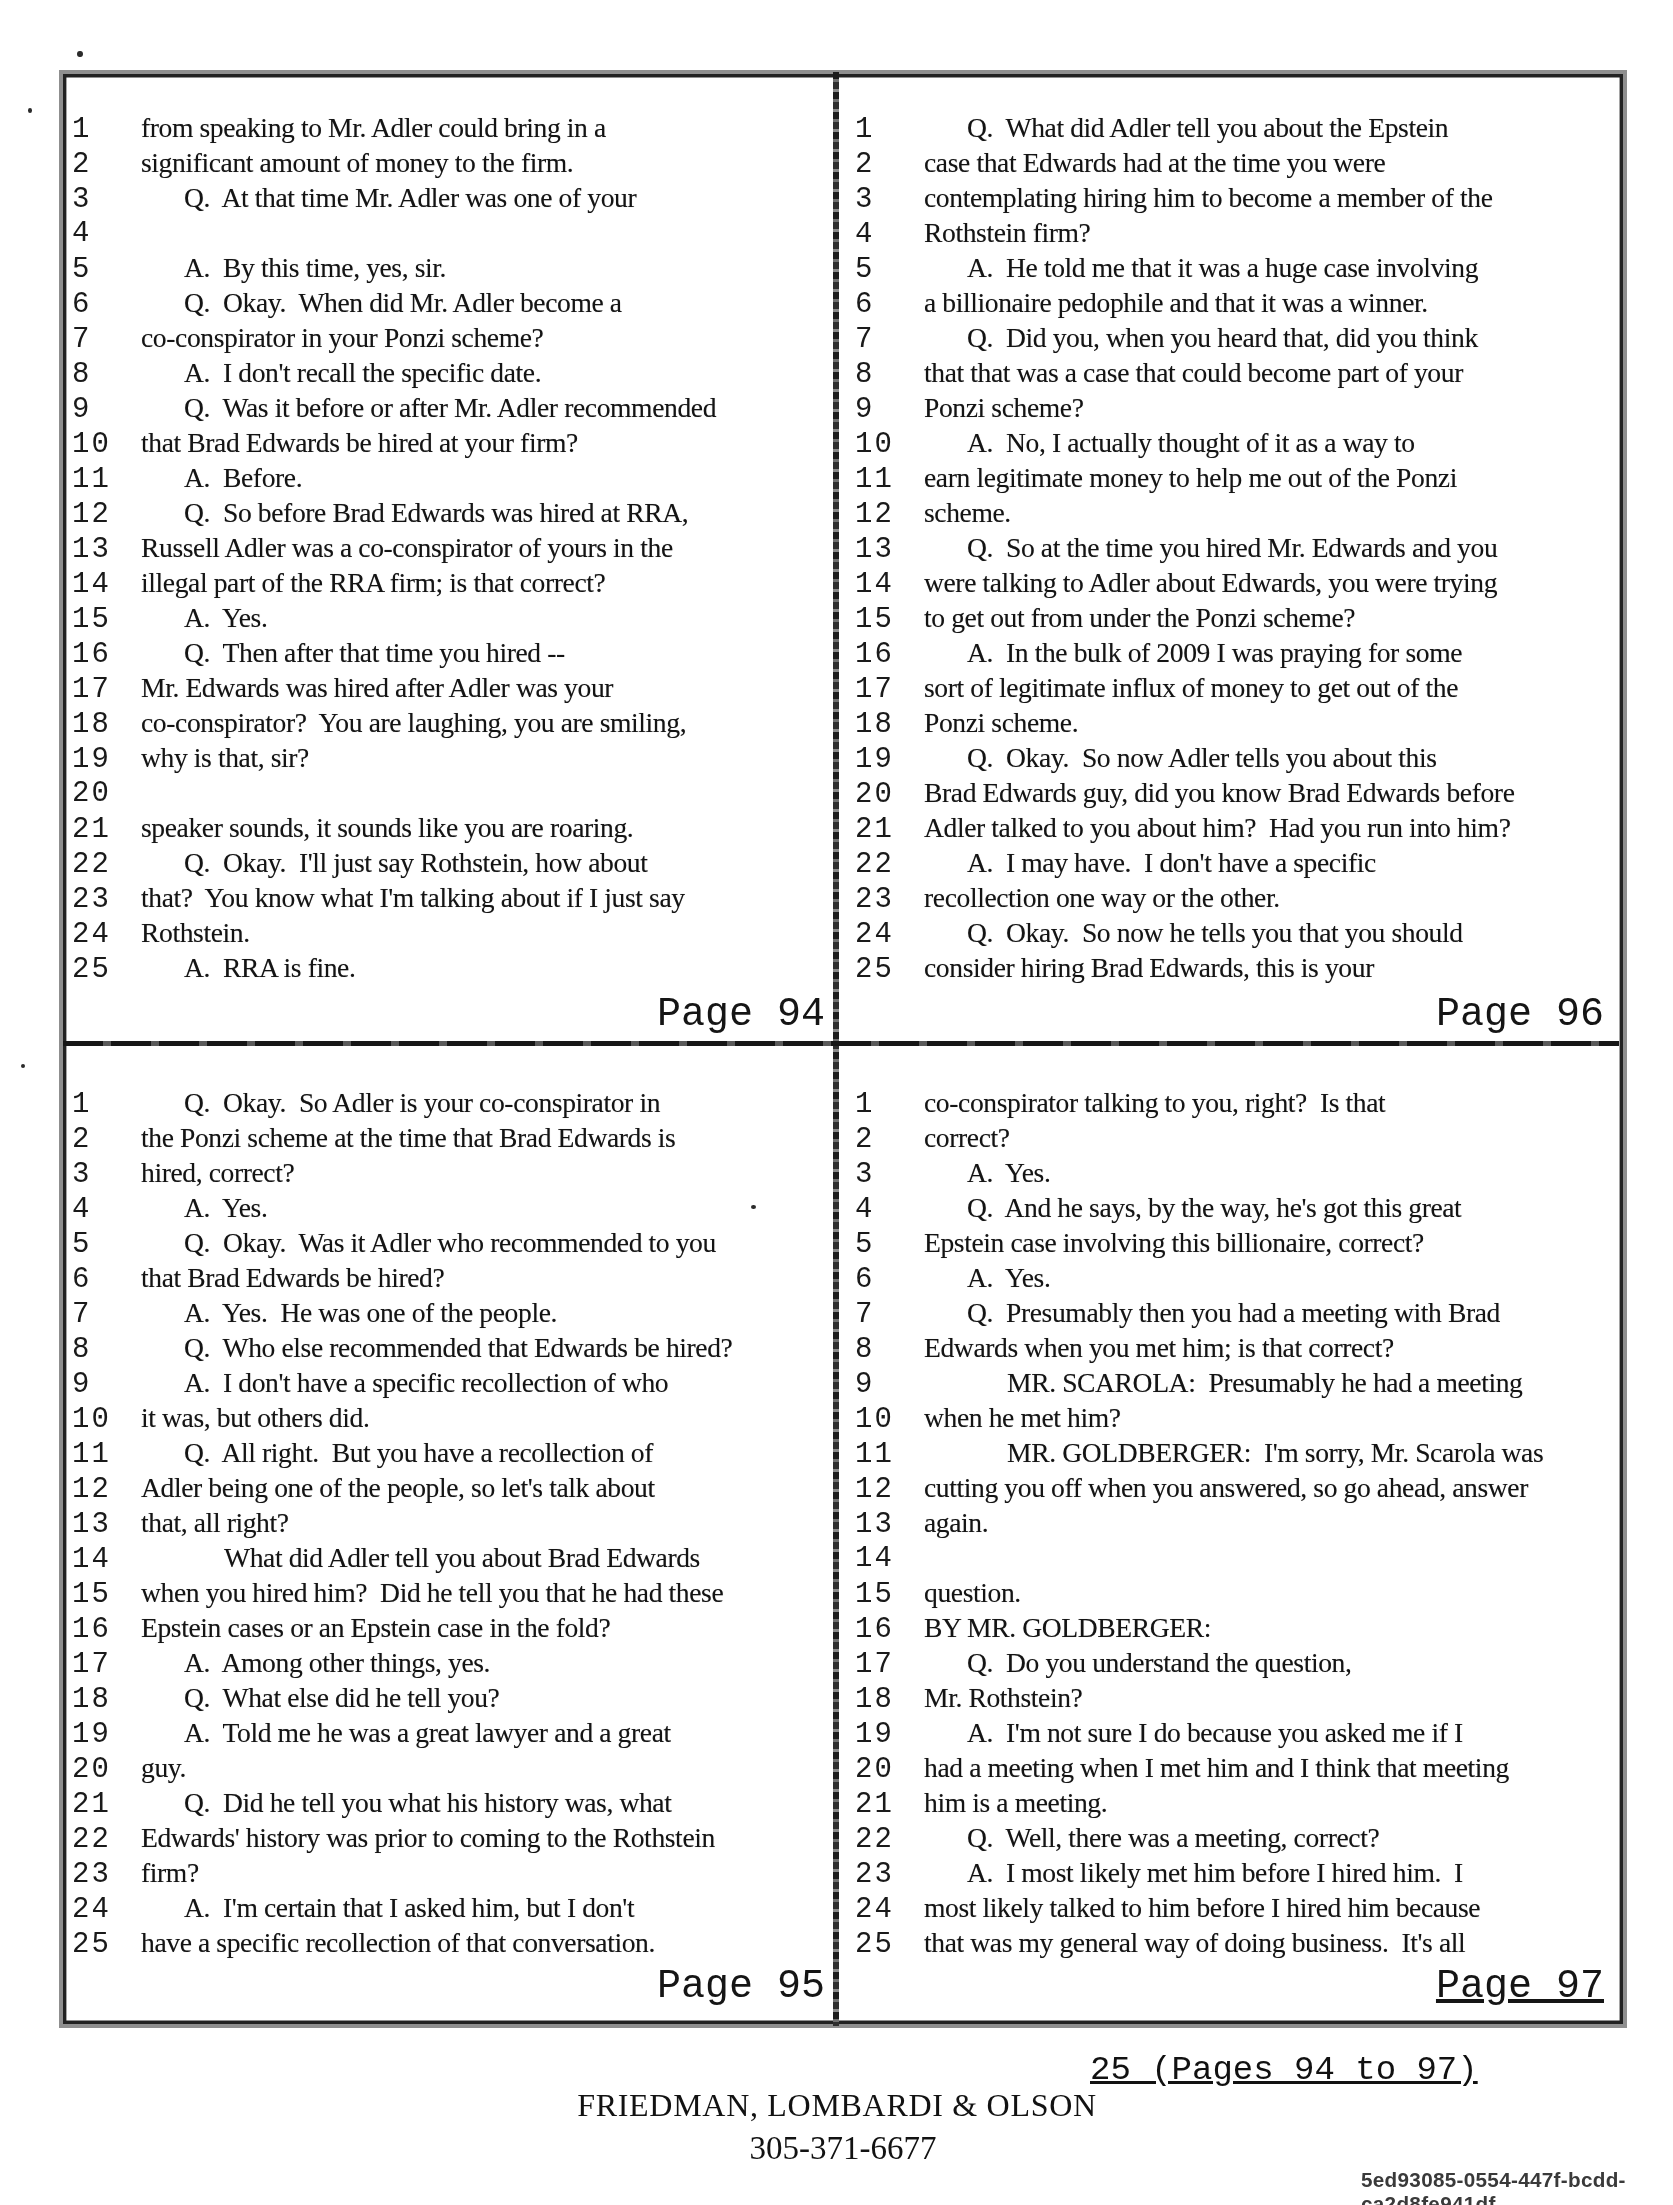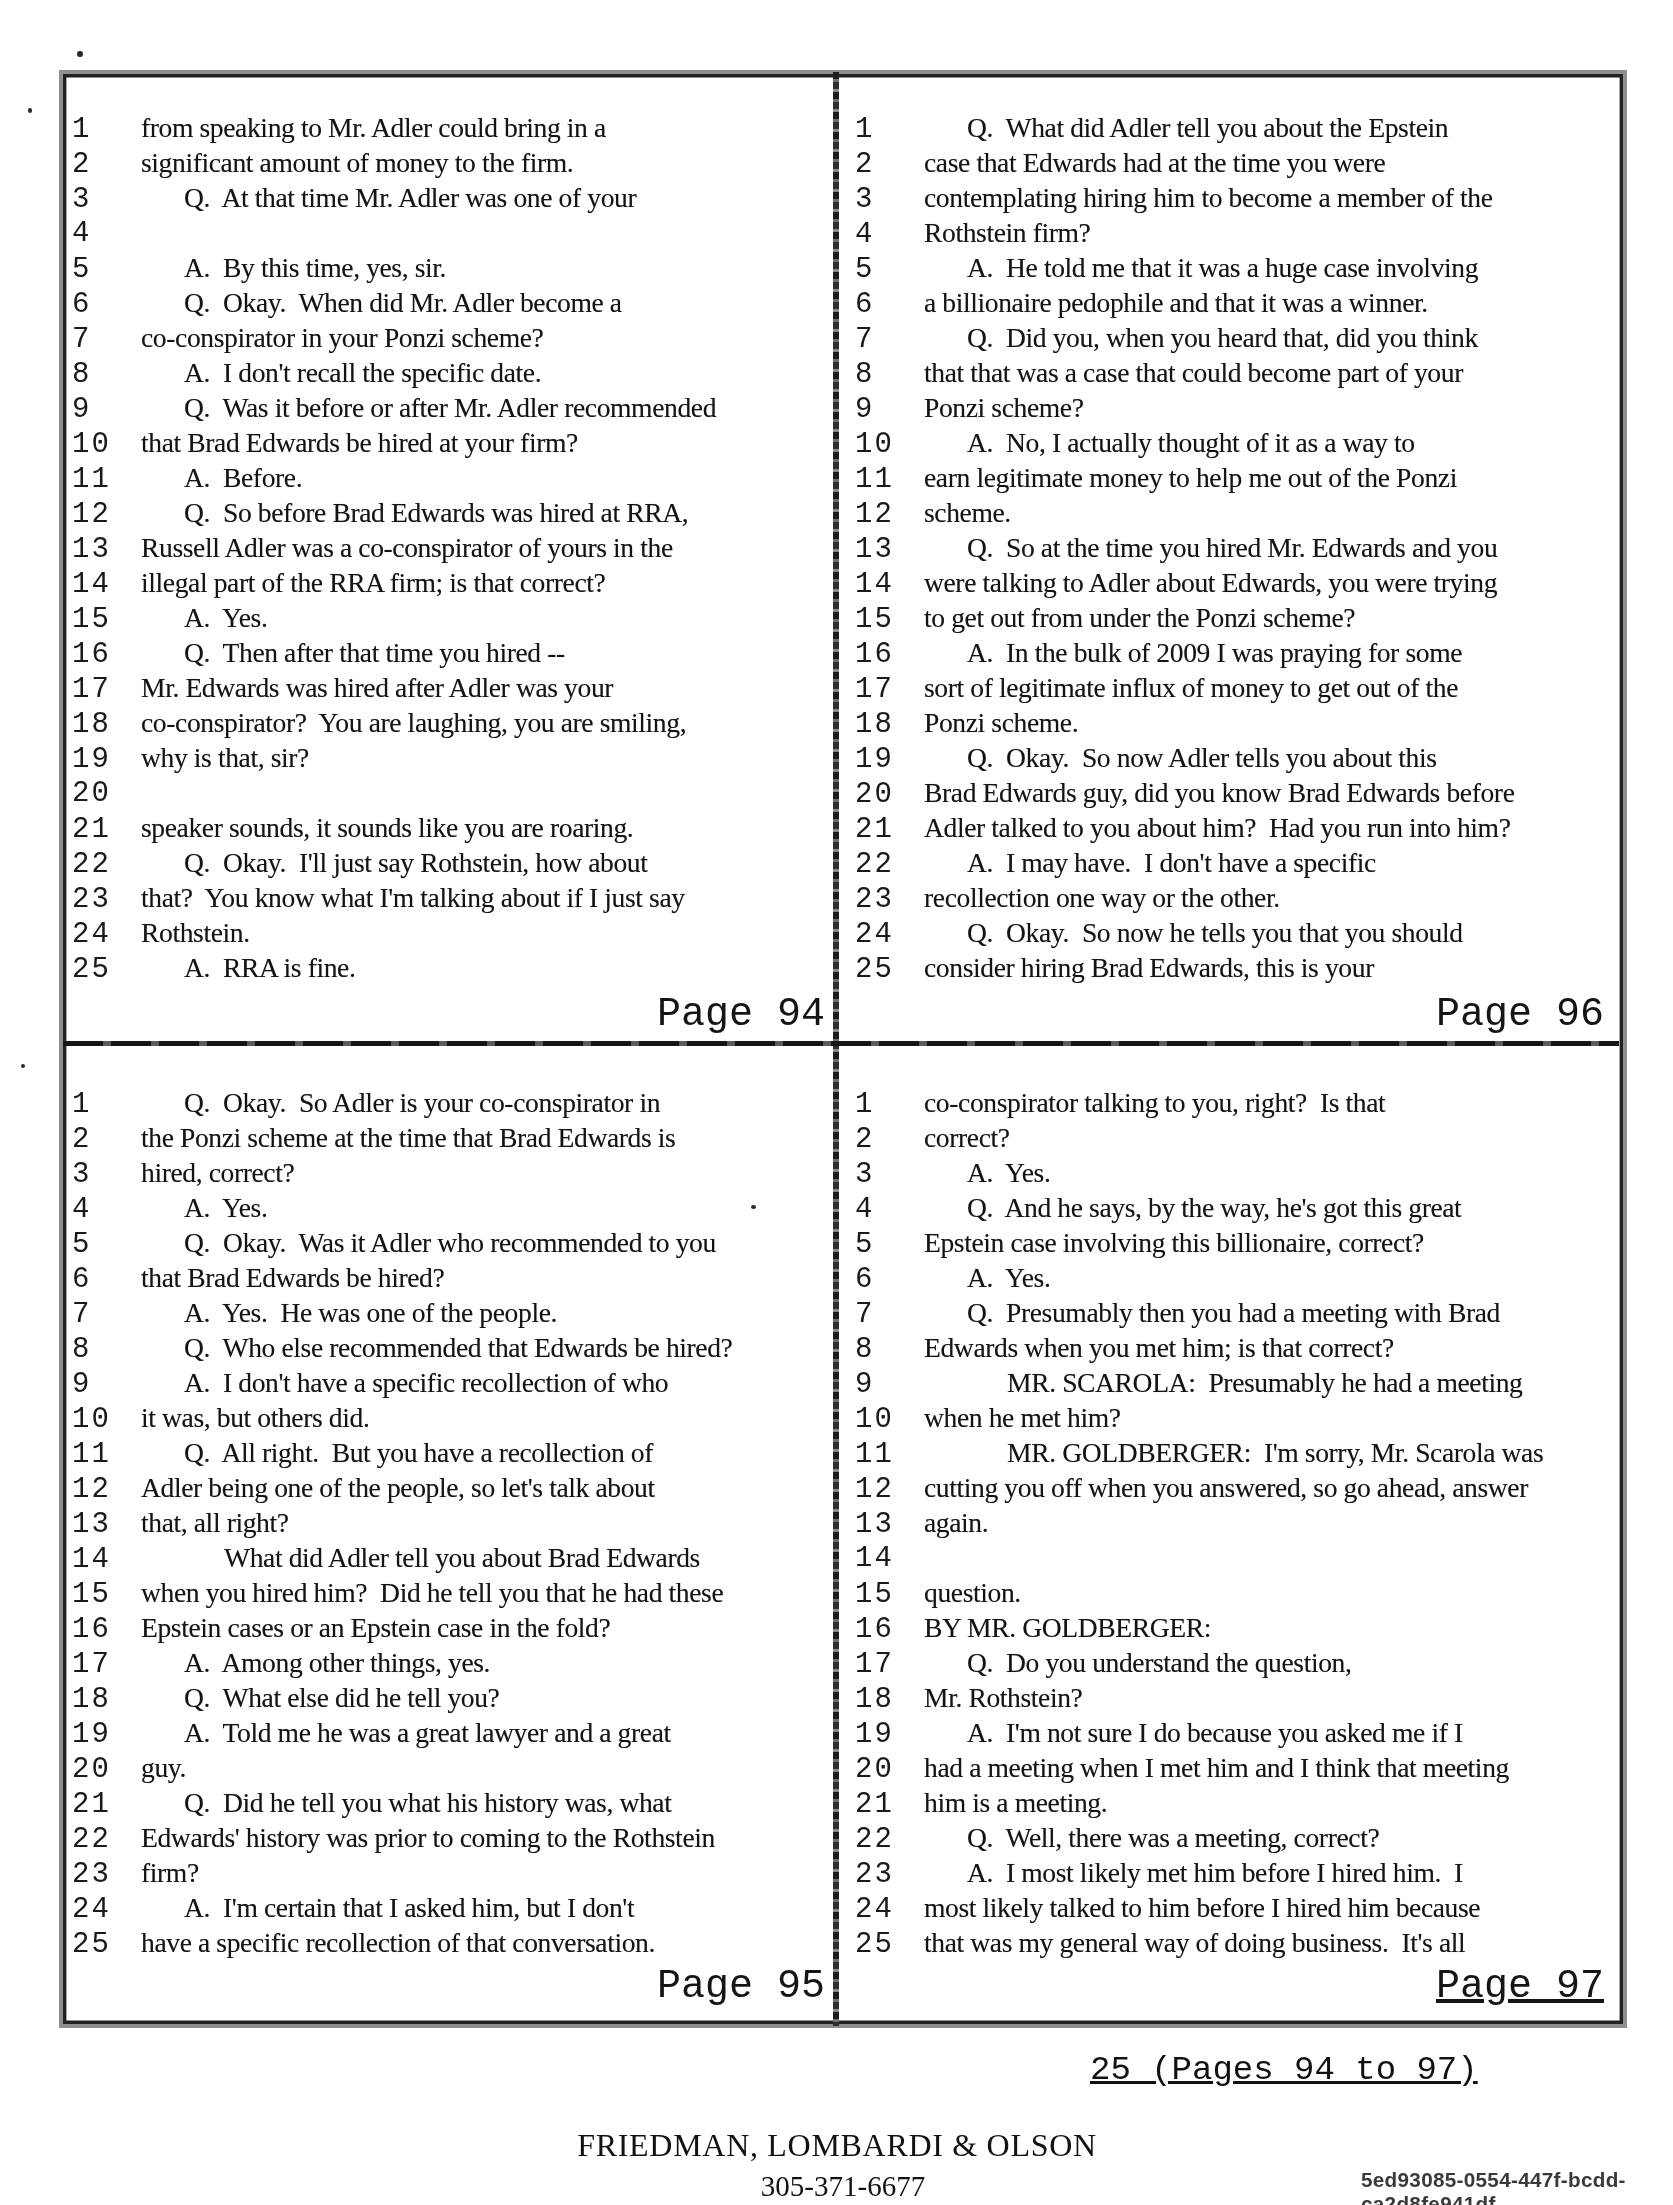--- a/index.html
+++ b/index.html
@@ -45,22 +45,22 @@
   }
   .pl-tl{left:72px; top:992px; width:753px;}
   .pl-tr{left:855px;top:992px; width:749px;}
   .pl-bl{left:72px; top:1964px; width:753px;}
   .pl-br{left:855px;top:1964px; width:749px;text-decoration:underline;}
   .sheet-label{
     position:absolute; left:1090px; top:2051px; width:551px; 
     font-family:"Liberation Mono", monospace; font-size:34px; color:#111;text-decoration:underline;
   }
   .footer{position:absolute; left:0; top:2087px; width:1674px; text-align:center;}
-  .footer .firm{font-family:"Liberation Serif", serif; font-size:32px; letter-spacing:0.7px; color:#121212;margin-top:40px;}
-  .footer .phone{font-family:"Liberation Serif", serif; font-size:29px; margin-top:5.5px; color:#121212;padding-left:12px;}
+  .footer .firm{font-family:"Liberation Serif", serif; font-size:32px; letter-spacing:0.7px; color:#121212;}
+  .footer .phone{font-family:"Liberation Serif", serif; font-size:33px; margin-top:5.5px; color:#121212;padding-left:12px;}
   .doc-id{
     position:absolute; left:1361px; top:2168px; width:313px; text-align:left;
     font-family:"Liberation Sans", sans-serif; font-size:20.7px; font-weight:600;
     letter-spacing:0.3px; color:#3a3a3a;
   }
   .artifact{position:absolute; background:#2b2b2b; border-radius:50%;}
 </style>
 </head>
 <body>
 

